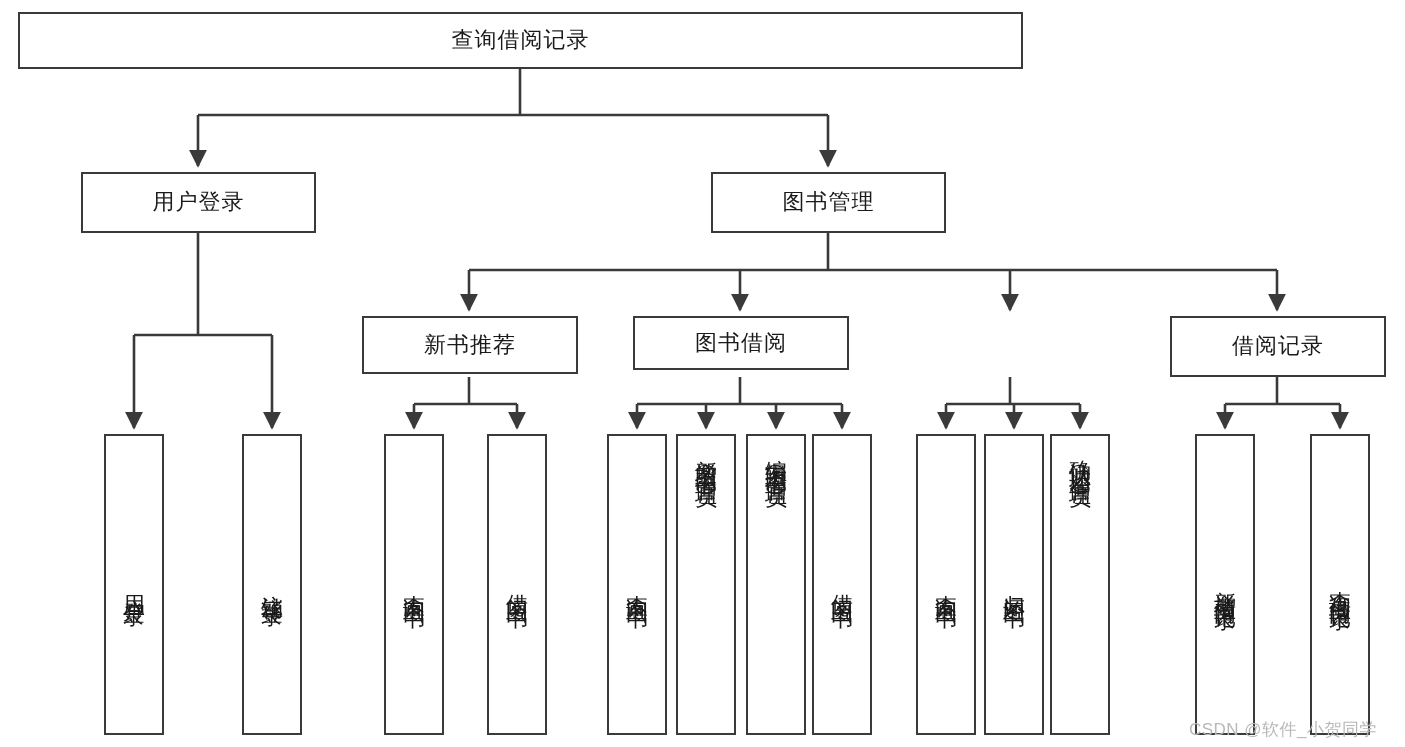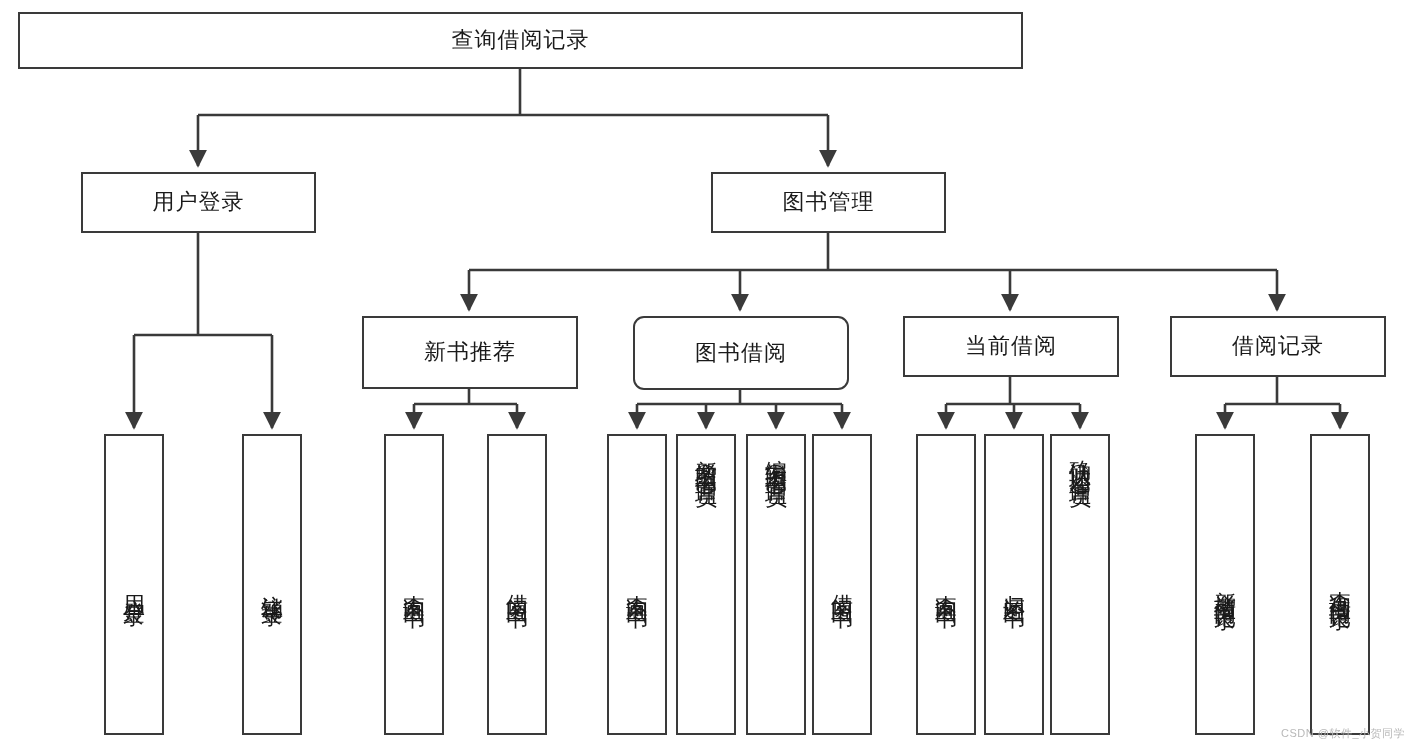--- a/index.html
+++ b/index.html
@@ -56,23 +56,23 @@
     display: block;
     white-space: nowrap;
     letter-spacing: 4px;
   }
   .node.vertical.center-align {
     align-items: center;
     padding-top: 0;
   }
   #watermark {
     position: absolute;
-    right: 0;
+    right: 28px;
     bottom: 6px;
-    font-size: 11px;
+    font-size: 17px;
     color: #b8b8b8;
     letter-spacing: 0.5px;
     white-space: nowrap;
     z-index: 3;
     pointer-events: none;
   }
 </style>
 </head>
 <body>
 
@@ -132,28 +132,25 @@
     <span>查询借阅记录</span>
   </div>
 
   <div class="node horizontal" style="left:81px; top:172px; width:235px; height:61px;">
     <span>用户登录</span>
   </div>
   <div class="node horizontal" style="left:711px; top:172px; width:235px; height:61px;justify-content:center;">
     <span>图书管理</span>
   </div>
 
-  <div class="node horizontal" style="left:362px; top:316px; width:216px; height:73px;">
+  <div class="node horizontal" style="left:362px; top:316px; width:216px; height:58px;">
     <span>新书推荐</span>
   </div>
-  <div class="node horizontal" style="left:633px; top:316px; width:216px; height:74px;border-radius:11px;">
+  <div class="node horizontal" style="left:633px; top:316px; width:216px; height:54px;">
     <span>图书借阅</span>
-  </div>
-  <div class="node horizontal" style="left:903px; top:316px; width:216px; height:61px;">
-    <span>当前借阅</span>
   </div>
   <div class="node horizontal" style="left:1170px; top:316px; width:216px; height:61px;justify-content:center;">
     <span>借阅记录</span>
   </div>
 
   <div class="node vertical center-align" style="left:104px; top:434px; width:60px; height:301px;">
     <span class="vlabel">用户登录</span>
   </div>
   <div class="node vertical center-align" style="left:242px; top:434px; width:60px; height:301px;">
     <span class="vlabel">注销登录</span>

